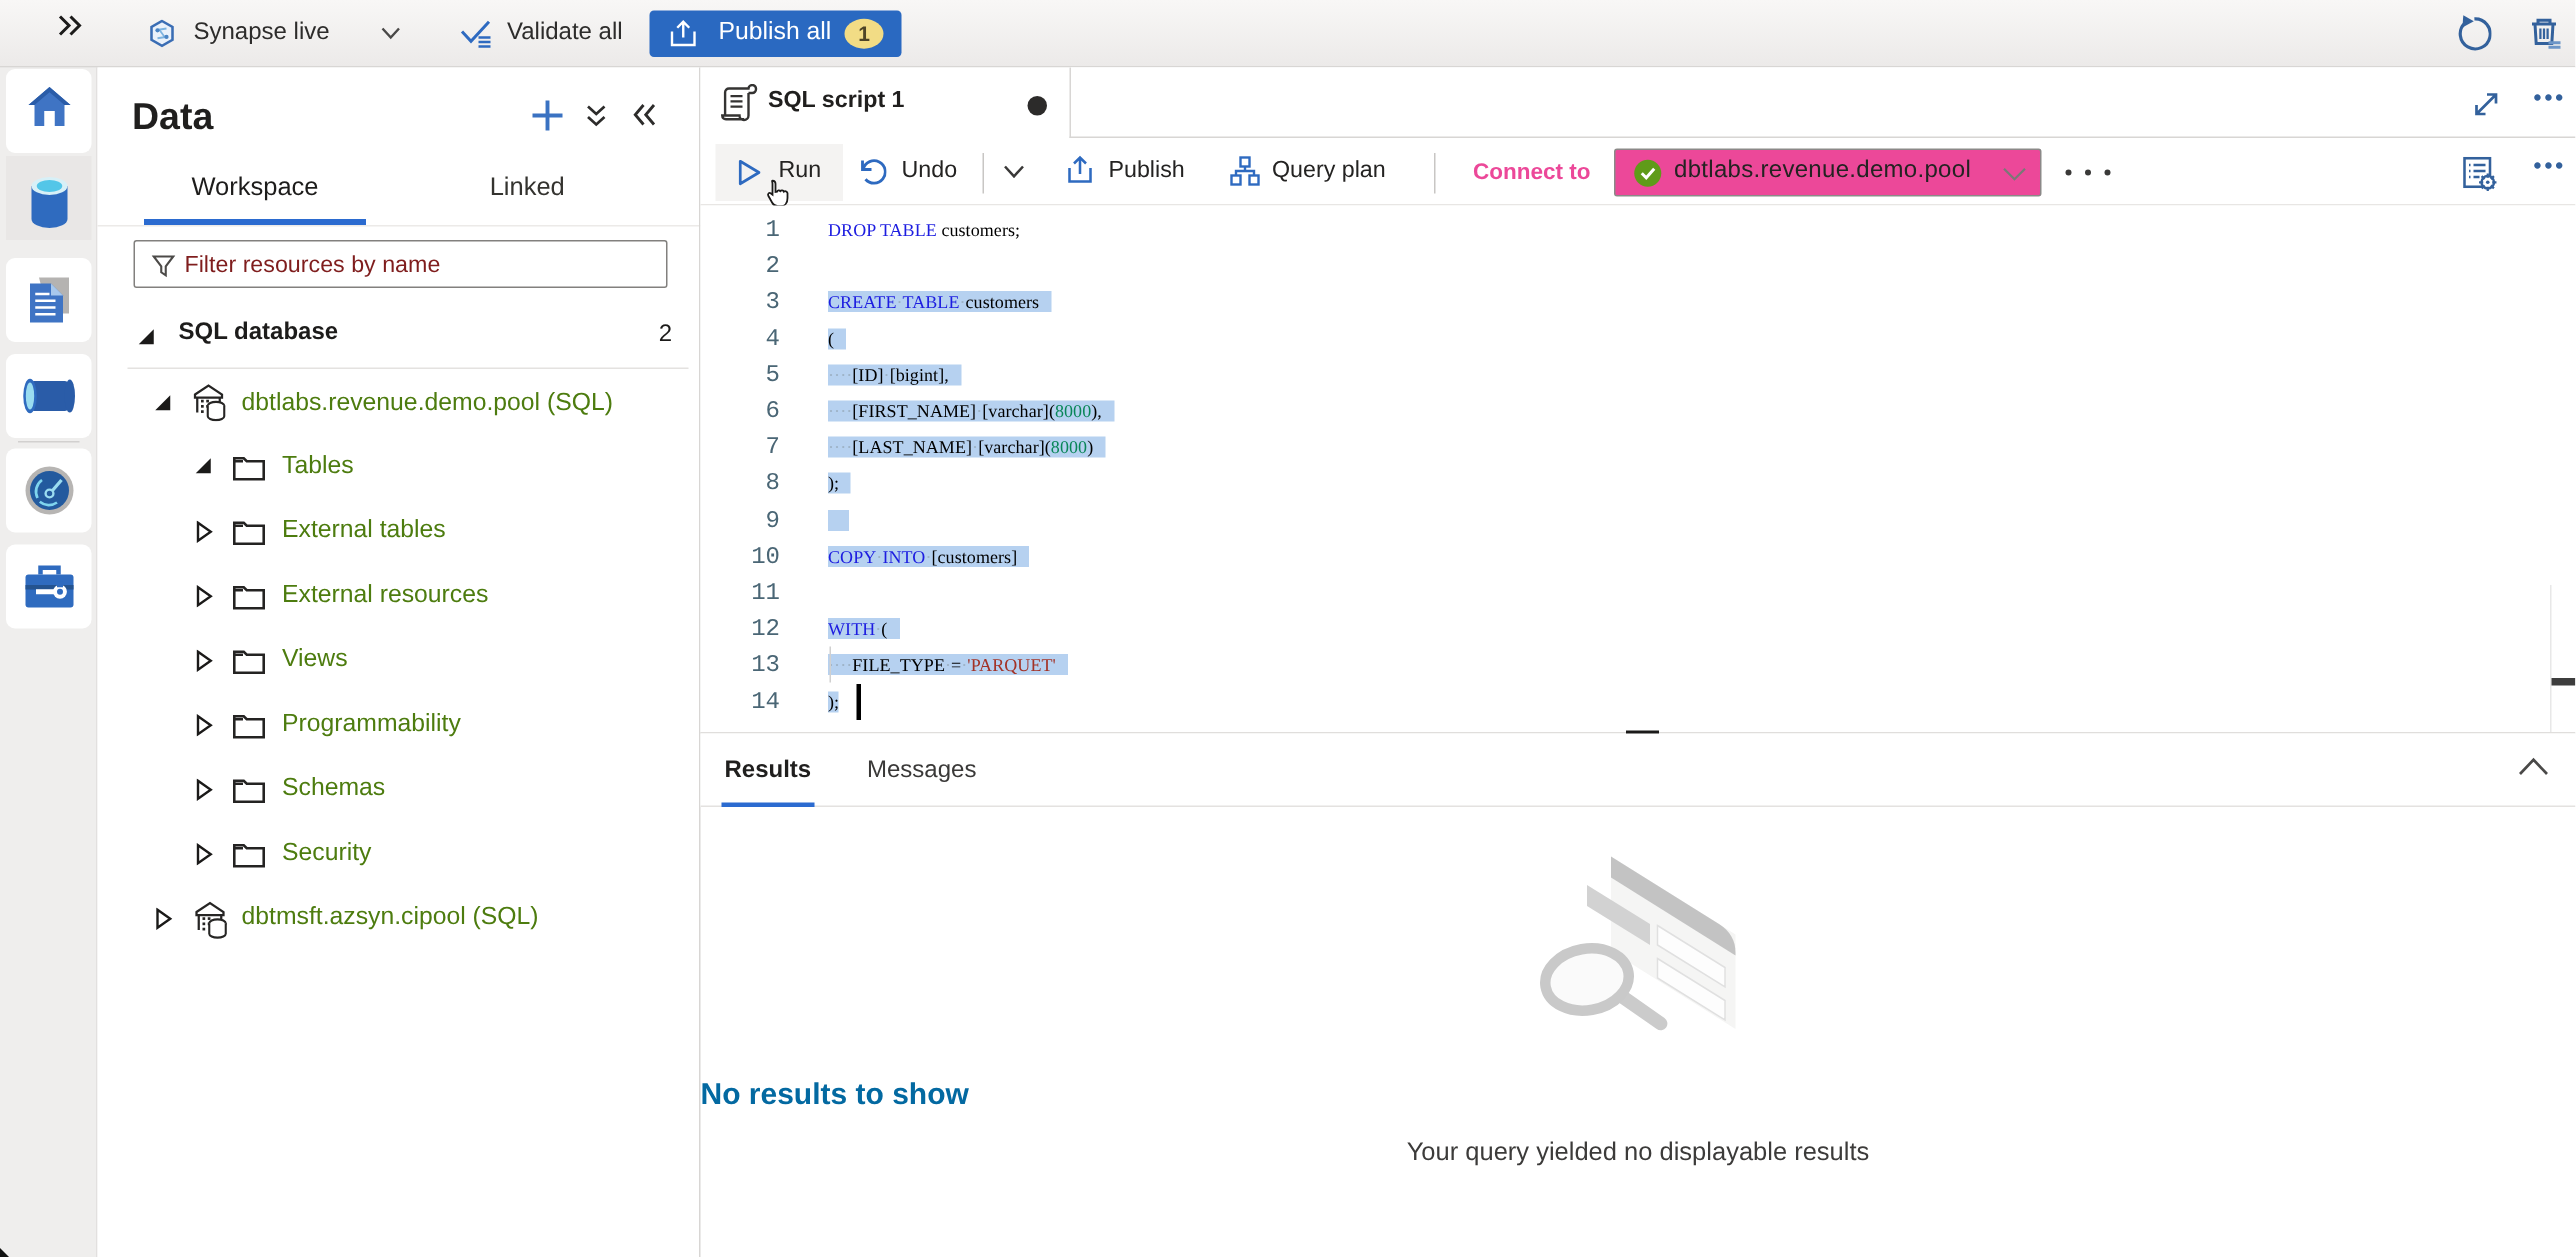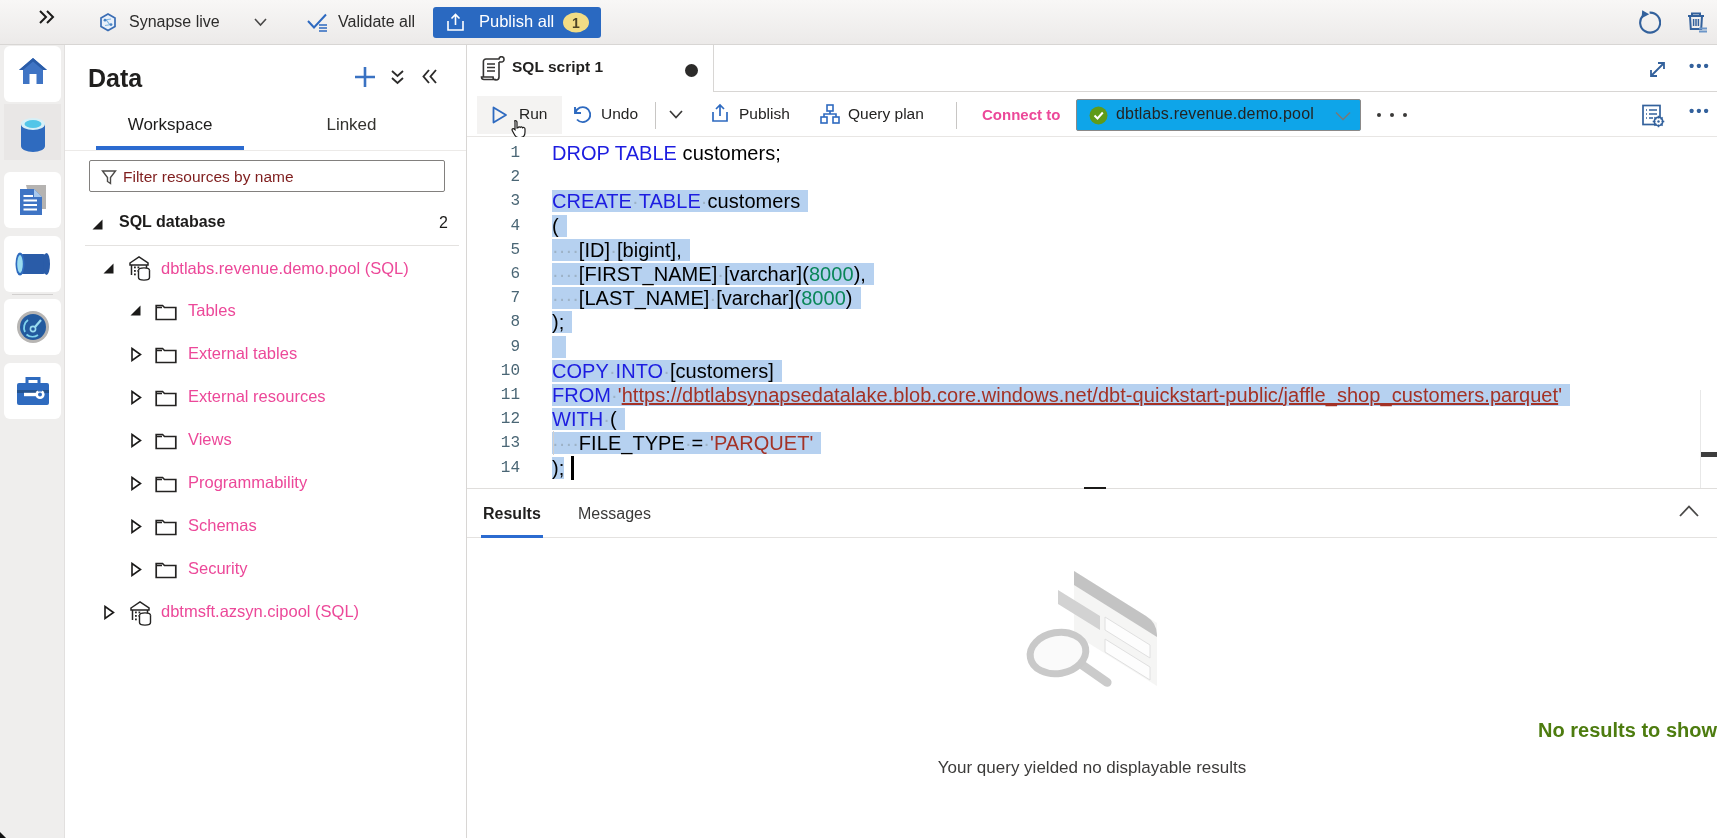--- a/index.html
+++ b/index.html
@@ -13,28 +13,28 @@
     background:linear-gradient(#f8f7f6,#eceae9); border-bottom:1px solid #d8d6d4; }
   #publishbtn { left:433px; top:7px; width:168px; height:31px; background:#2a69c1;
     border-radius:3px; color:#fff; font-size:15.5px; }
   
   #sidebar { left:0; top:45px; width:65px; height:793px; background:#efeeed;
     border-right:1px solid #e2e0df; }
   .tile { position:absolute; left:4px; width:57px; height:56px; background:#fff; border-radius:6px; }
   
   #panel { left:65px; top:45px; width:402px; height:793px; background:#fff; }
   #vdiv { left:466px; top:45px; width:1px; height:793px; background:#d8d6d4; }
-  .trow { position:absolute; height:24px; font-size:16.5px; color:#ec4899; white-space:nowrap; }
+  .trow { position:absolute; height:24px; font-size:16.5px; color:#4d7c0f; white-space:nowrap; }
   
   #tabrow { left:467px; top:45px; width:1250px; height:48px; background:#fff; }
   #toolbar { left:467px; top:93px; width:1250px; height:44px; background:#fff;
     border-bottom:1px solid #e8e6e4; }
   #editor { left:467px; top:137px; width:1250px; height:351px; background:#fff; overflow:hidden; }
   .cl { position:absolute; left:0; height:25px; line-height:24.2px; white-space:pre;
-    font-family:Liberation Sans, sans-serif; font-size:20px; letter-spacing:0.05px; color:#000; }
+    font-family:Liberation Serif, serif; font-size:12px; letter-spacing:0.05px; color:#000; }
   .ln { position:absolute; width:53px; text-align:right; color:#4a6675;
     font-family:"Liberation Mono", monospace; font-size:16px; line-height:24.2px; }
   .kw { color:#1d1de0; }
   .str { color:#a33226; }
   .num { color:#098658; }
   .sel { background:#b6d1f0; }
   .ws { color:#9db2c6; }
   .nlpad { padding-right:8px; }
   u { text-decoration:underline; }
   
@@ -312,21 +312,21 @@
     </svg>
     <div class="abs" style="left:272px;top:12px;font-size:15.5px;color:#242322">Publish</div>
     <svg class="abs" style="left:352px;top:10px" width="22" height="22" viewBox="0 0 22 22">
       <rect x="8" y="2" width="6" height="6" fill="none" stroke="#2e6ac0" stroke-width="1.6"></rect>
       <rect x="2" y="14" width="6" height="6" fill="none" stroke="#2e6ac0" stroke-width="1.6"></rect>
       <rect x="14" y="14" width="6" height="6" fill="none" stroke="#2e6ac0" stroke-width="1.6"></rect>
       <path d="M11 8 V11 M5 14 V11 H17 V14" fill="none" stroke="#2e6ac0" stroke-width="1.6"></path>
     </svg>
     <div class="abs" style="left:381px;top:12px;font-size:15.5px;color:#242322">Query plan</div>
     <div class="abs" style="left:515px;top:13px;font-size:15px;font-weight:bold;color:#ec4899">Connect to</div>
-    <div class="abs" style="left:609px;top:6px;width:285px;height:32px;border:1px solid #8b8988;border-radius:2px;background:#0ea5e9">
+    <div class="abs" style="left:609px;top:6px;width:285px;height:32px;border:1px solid #8b8988;border-radius:2px;background:#ec4899">
       <svg class="abs" style="left:12px;top:6px" width="19" height="19" viewBox="0 0 19 19">
         <circle cx="9.5" cy="9.5" r="9" fill="#5f9b19"></circle>
         <path d="M5.5 9.5 L8.5 12.5 L13.8 6.5" fill="none" stroke="#fff" stroke-width="2"></path>
       </svg>
       <div class="abs" style="left:39px;top:5px;font-size:16px;letter-spacing:0.2px;color:#242322">dbtlabs.revenue.demo.pool</div>
       <svg class="abs" style="left:257px;top:11px" width="18" height="11" viewBox="0 0 18 11">
         <path d="M2 1.5 L9 8.5 L16 1.5" fill="none" stroke="#7a7876" stroke-width="1.5"></path>
       </svg>
     </div>
     <div class="abs" style="left:910px;top:20px;width:4px;height:4px;border-radius:50%;background:#3a3938"></div>
@@ -361,21 +361,20 @@
     <div class="ln" style="top:318.6px">14</div>
     <div class="cl" style="left:85px;top:4px"><span class="kw">DROP TABLE</span> customers;</div>
     <div class="cl" style="left:85px;top:52.4px"><span class="sel nlpad"><span class="kw">CREATE</span><span class="ws">·</span><span class="kw">TABLE</span><span class="ws">·</span>customers</span></div>
     <div class="cl" style="left:85px;top:76.6px"><span class="sel nlpad">(</span></div>
     <div class="cl" style="left:85px;top:100.8px"><span class="sel nlpad"><span class="ws">····</span>[ID]<span class="ws">·</span>[bigint],</span></div>
     <div class="cl" style="left:85px;top:125px"><span class="sel nlpad"><span class="ws">····</span>[FIRST_NAME]<span class="ws">·</span>[varchar](<span class="num">8000</span>),</span></div>
     <div class="cl" style="left:85px;top:149.2px"><span class="sel nlpad"><span class="ws">····</span>[LAST_NAME]<span class="ws">·</span>[varchar](<span class="num">8000</span>)</span></div>
     <div class="cl" style="left:85px;top:173.4px"><span class="sel nlpad">);</span></div>
     <div class="cl" style="left:85px;top:197.6px"><span class="sel" style="padding-right:14px"></span></div>
     <div class="cl" style="left:85px;top:221.8px"><span class="sel nlpad"><span class="kw">COPY</span><span class="ws">·</span><span class="kw">INTO</span><span class="ws">·</span>[customers]</span></div>
-    <div class="cl" style="left:85px;top:246px"><span class="sel nlpad"><span class="kw">FROM</span><span class="ws">·</span><span class="str">'<u>https://dbtlabsynapsedatalake.blob.core.windows.net/dbt-quickstart-public/jaffle_shop_customers.parquet</u>'</span></span></div>
     <div class="cl" style="left:85px;top:270.2px"><span class="sel nlpad"><span class="kw">WITH</span><span class="ws">·</span>(</span></div>
     <div class="cl" style="left:85px;top:294.4px"><span class="sel nlpad"><span class="ws">····</span>FILE_TYPE<span class="ws">·</span>=<span class="ws">·</span><span class="str">'PARQUET'</span></span></div>
     <div class="cl" style="left:85px;top:318.6px"><span class="sel">);</span></div>
     <div class="abs" style="left:86px;top:294.4px;width:1px;height:24px;background:#d0d0d0"></div>
     <div class="abs" style="left:104px;top:319px;width:3px;height:24px;background:#000"></div>
     <div class="abs" style="left:1233px;top:253px;width:1px;height:98px;background:#e8e8e8"></div>
     <div class="abs" style="left:1234px;top:315px;width:16px;height:5px;background:#3d3d3d"></div>
   </div>
   <div class="abs" style="left:467px;top:488px;width:1250px;height:1px;background:#e0dedc"></div>
   <div class="abs" style="left:1084px;top:487px;width:22px;height:4px;background:#1b1a19"></div>
@@ -390,17 +389,17 @@
   <div class="abs" id="emptyzone">
     <svg class="abs" style="left:1000px;top:555px" width="190" height="145" viewBox="0 0 190 145">
       <polygon points="74,16 157,68 157,131 74,79" fill="#f5f5f4"></polygon>
       <path d="M74 16 L146 61 Q157 68 157 80 L157 82 L74 30 Z" fill="#c3c3c3"></path>
       <polygon points="105,62 150,90 150,103 105,75" fill="#fdfdfd" stroke="#e0e0e0" stroke-width="1"></polygon>
       <polygon points="105,84 150,112 150,125 105,97" fill="#fdfdfd" stroke="#e0e0e0" stroke-width="1"></polygon>
       <polygon points="58,35 100,61 100,75 58,49" fill="#d2d2d2"></polygon>
       <rect x="0" y="-4.5" width="40" height="9" rx="4.5" fill="#cbcbcb" transform="translate(78,107) rotate(35)"></rect>
       <ellipse cx="58" cy="98" rx="28" ry="20.5" fill="#fafafa" stroke="#c9c9c9" stroke-width="7" transform="rotate(-10 58 98)"></ellipse>
     </svg>
-    <div class="abs" style="left:467px;top:719px;width:1250px;text-align:right;font-size:20px;font-weight:bold;color:#4d7c0f">No results to show</div>
+    <div class="abs" style="left:467px;top:719px;width:1250px;text-align:left;font-size:20px;font-weight:bold;color:#0369a1">No results to show</div>
     <div class="abs" style="left:467px;top:758px;width:1250px;text-align:center;font-size:17px;color:#3c3b3a">Your query yielded no displayable results</div>
   </div>
   <div class="abs" style="left:0;top:832px;width:0;height:0;border-left:7px solid #111;border-top:7px solid transparent"></div>
 </div>
 
 </body></html>

